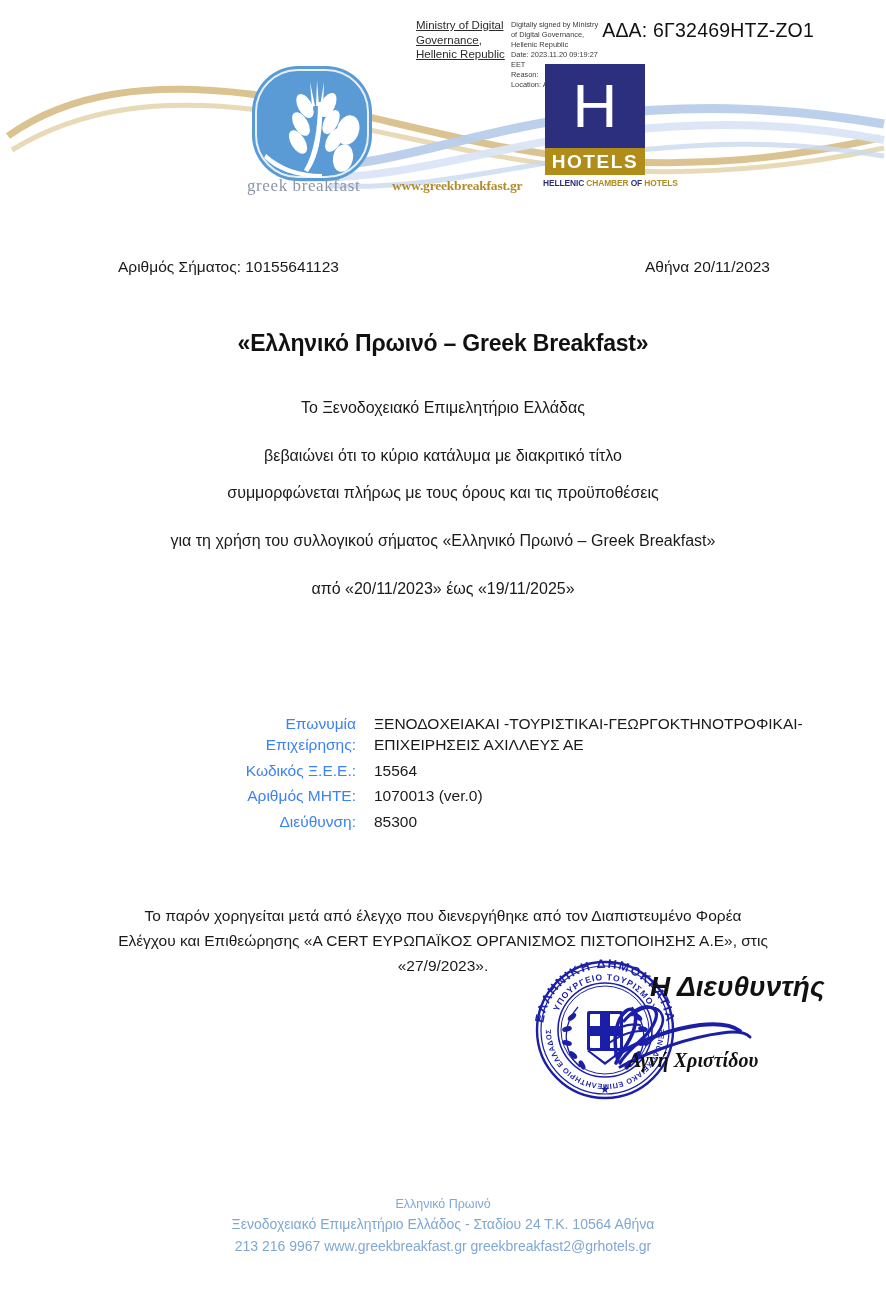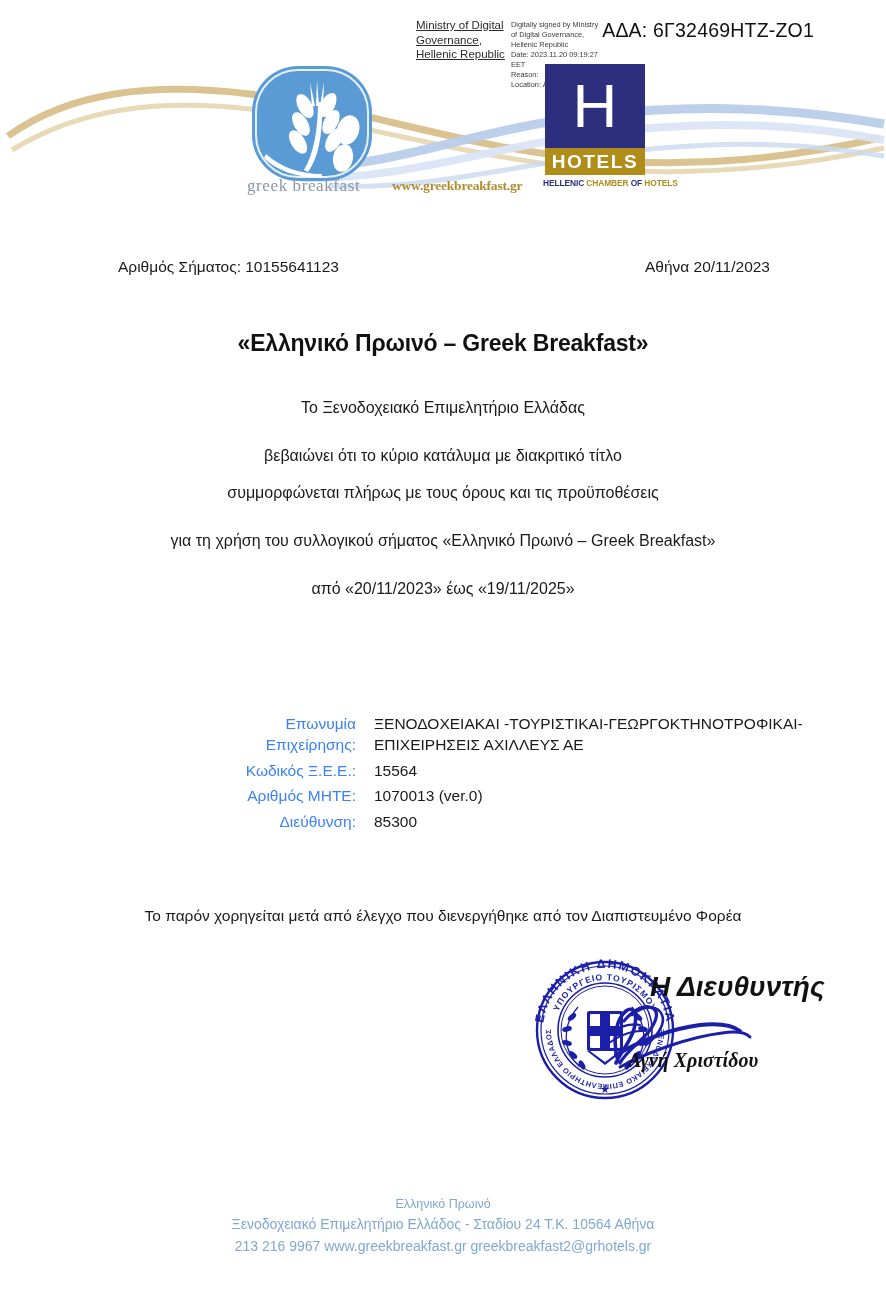--- a/index.html
+++ b/index.html
@@ -381,20 +381,21 @@
     <div class="val">1070013 (ver.0)</div>
   </div>
   <div class="details-row">
     <div class="lbl">Διεύθυνση:</div>
     <div class="val">85300</div>
   </div>
 </div>
 
 <div class="closing">
   <div>Το παρόν χορηγείται μετά από έλεγχο που διενεργήθηκε από τον Διαπιστευμένο Φορέα</div>
+  <div>Ελέγχου και Επιθεώρησης «A CERT ΕΥΡΩΠΑΪΚΟΣ ΟΡΓΑΝΙΣΜΟΣ ΠΙΣΤΟΠΟΙΗΣΗΣ Α.Ε», στις «27/9/2023».</div>
 </div>
 
 <div class="sign-area">
 
   <div class="stamp-wrap">
     <svg width="150" height="150" viewBox="0 0 150 150">
       <defs>
         <path id="arcOuter" d="M 75,75 m -62,0 a 62,62 0 1,1 124,0" fill="none"></path>
         <path id="arcMid" d="M 75,75 m -50,0 a 50,50 0 1,1 100,0" fill="none"></path>
         <path id="arcBot" d="M 75,75 m 54,0 a 54,54 0 1,1 -108,0" fill="none"></path>

